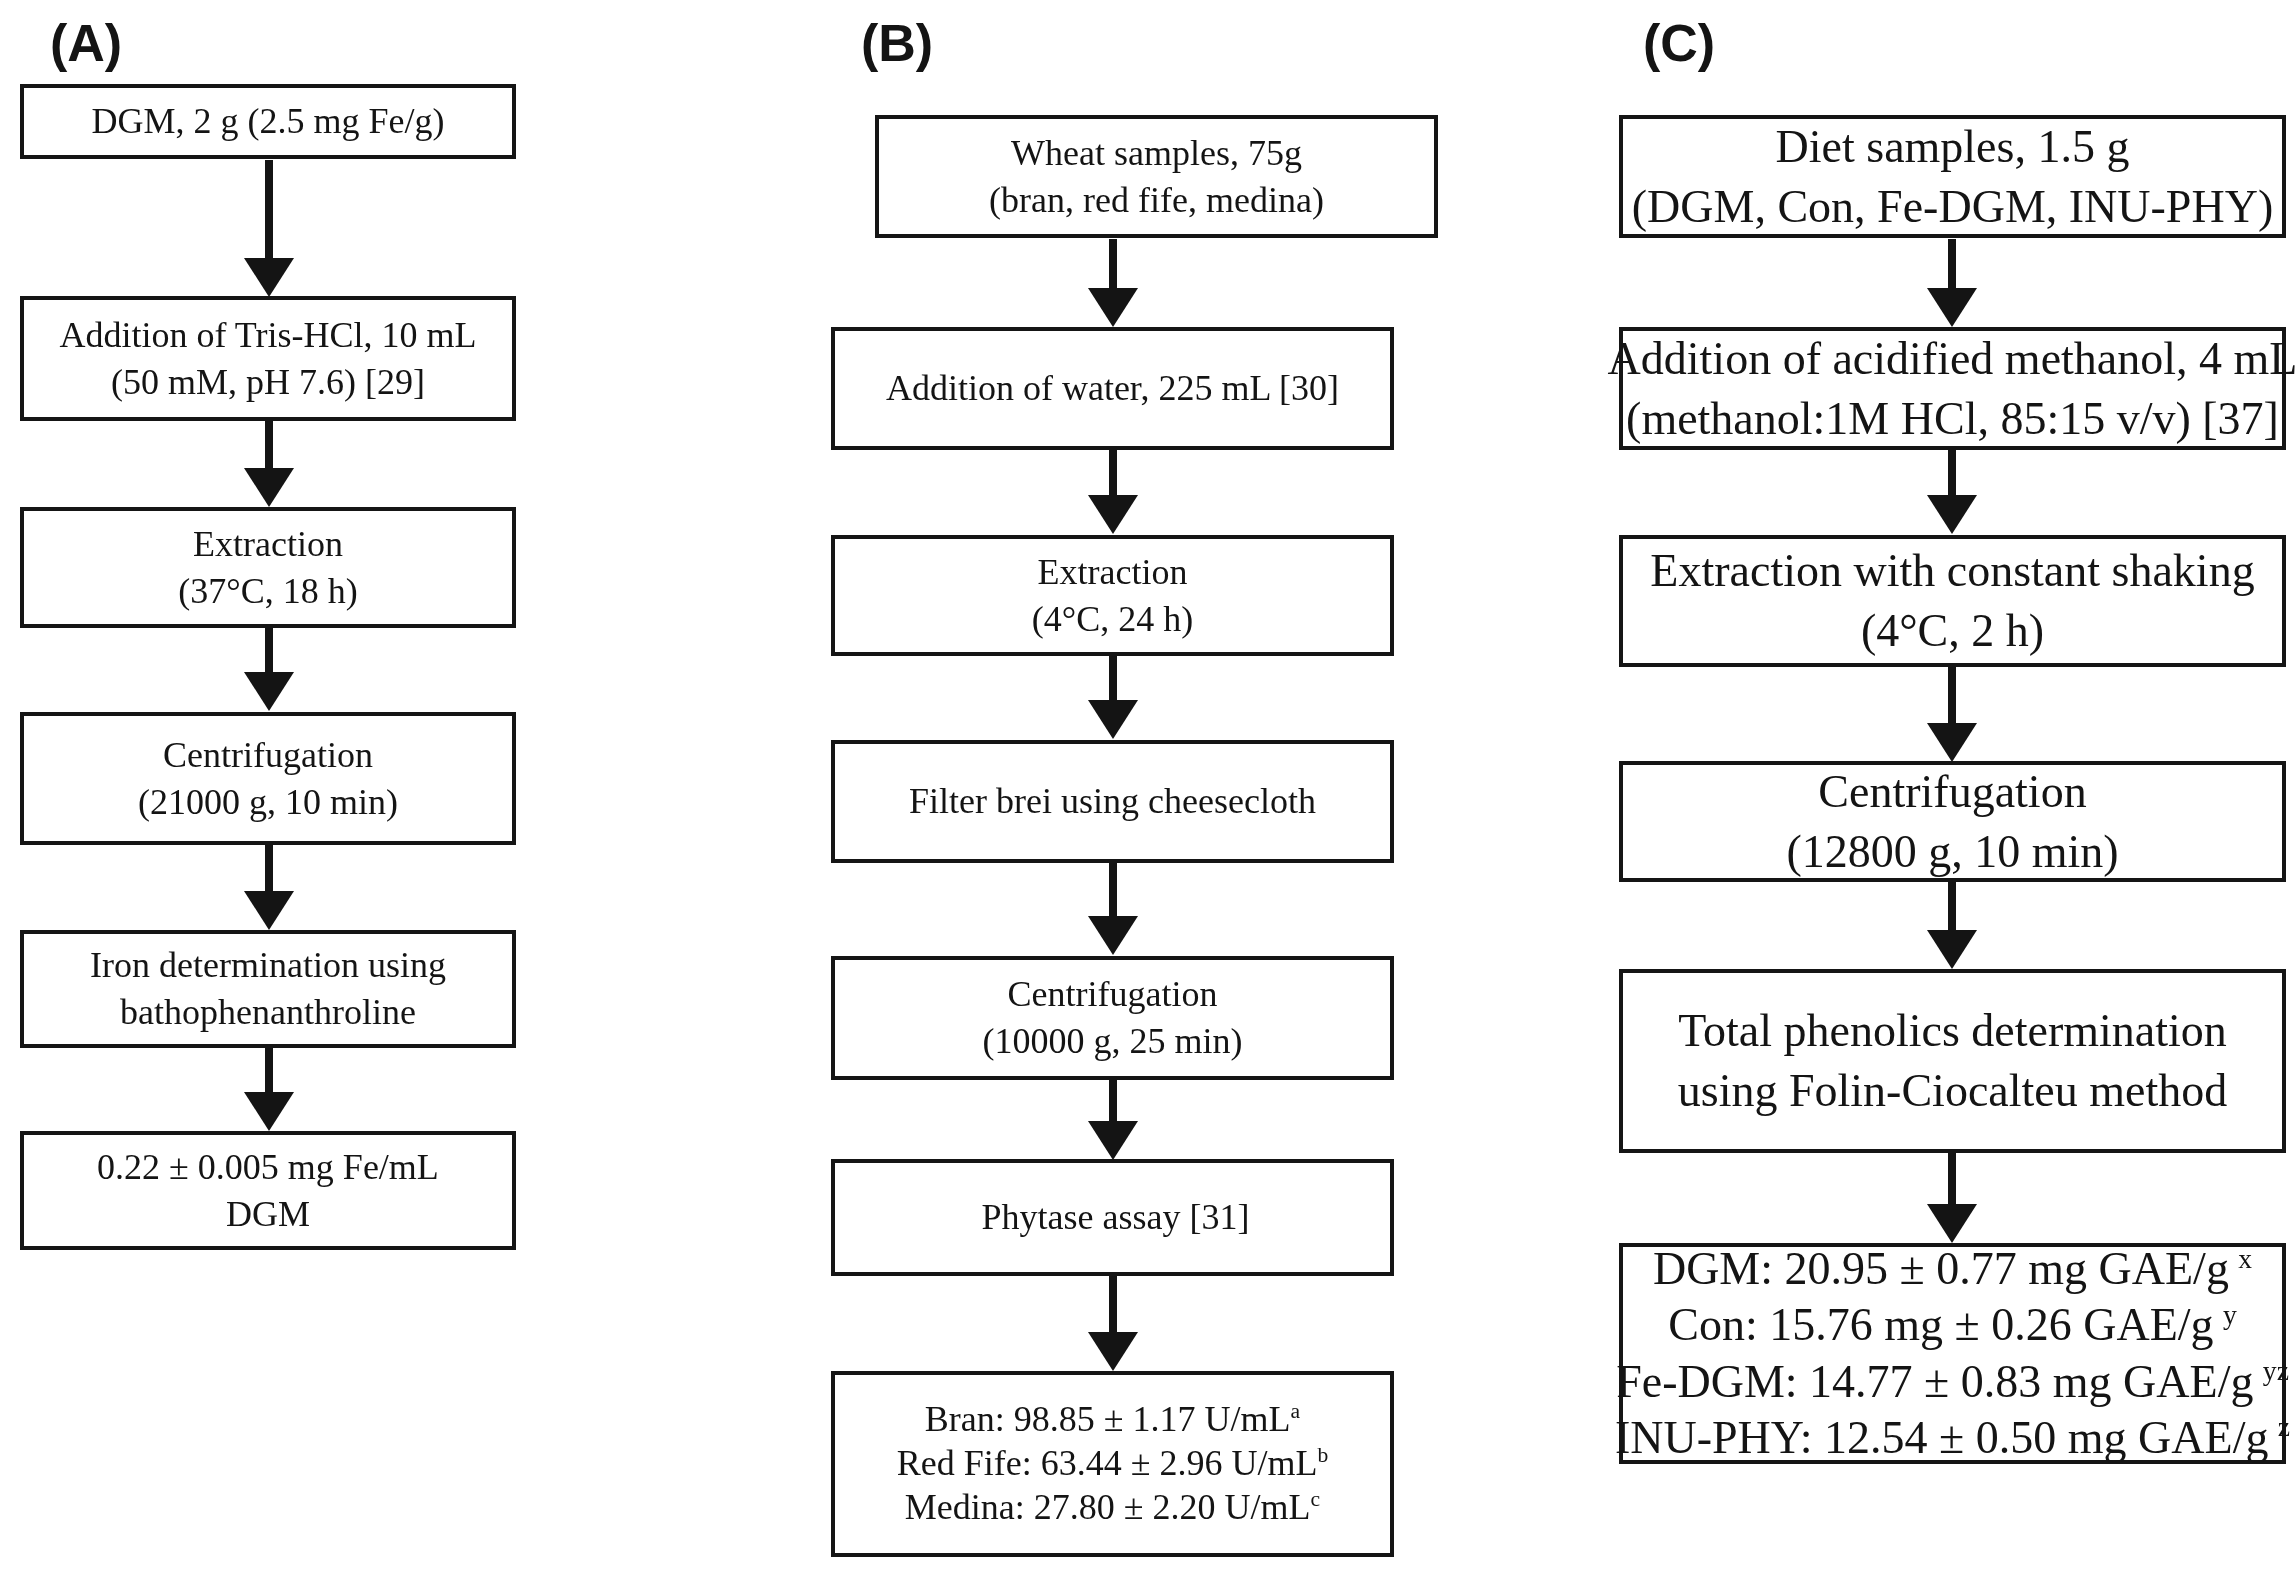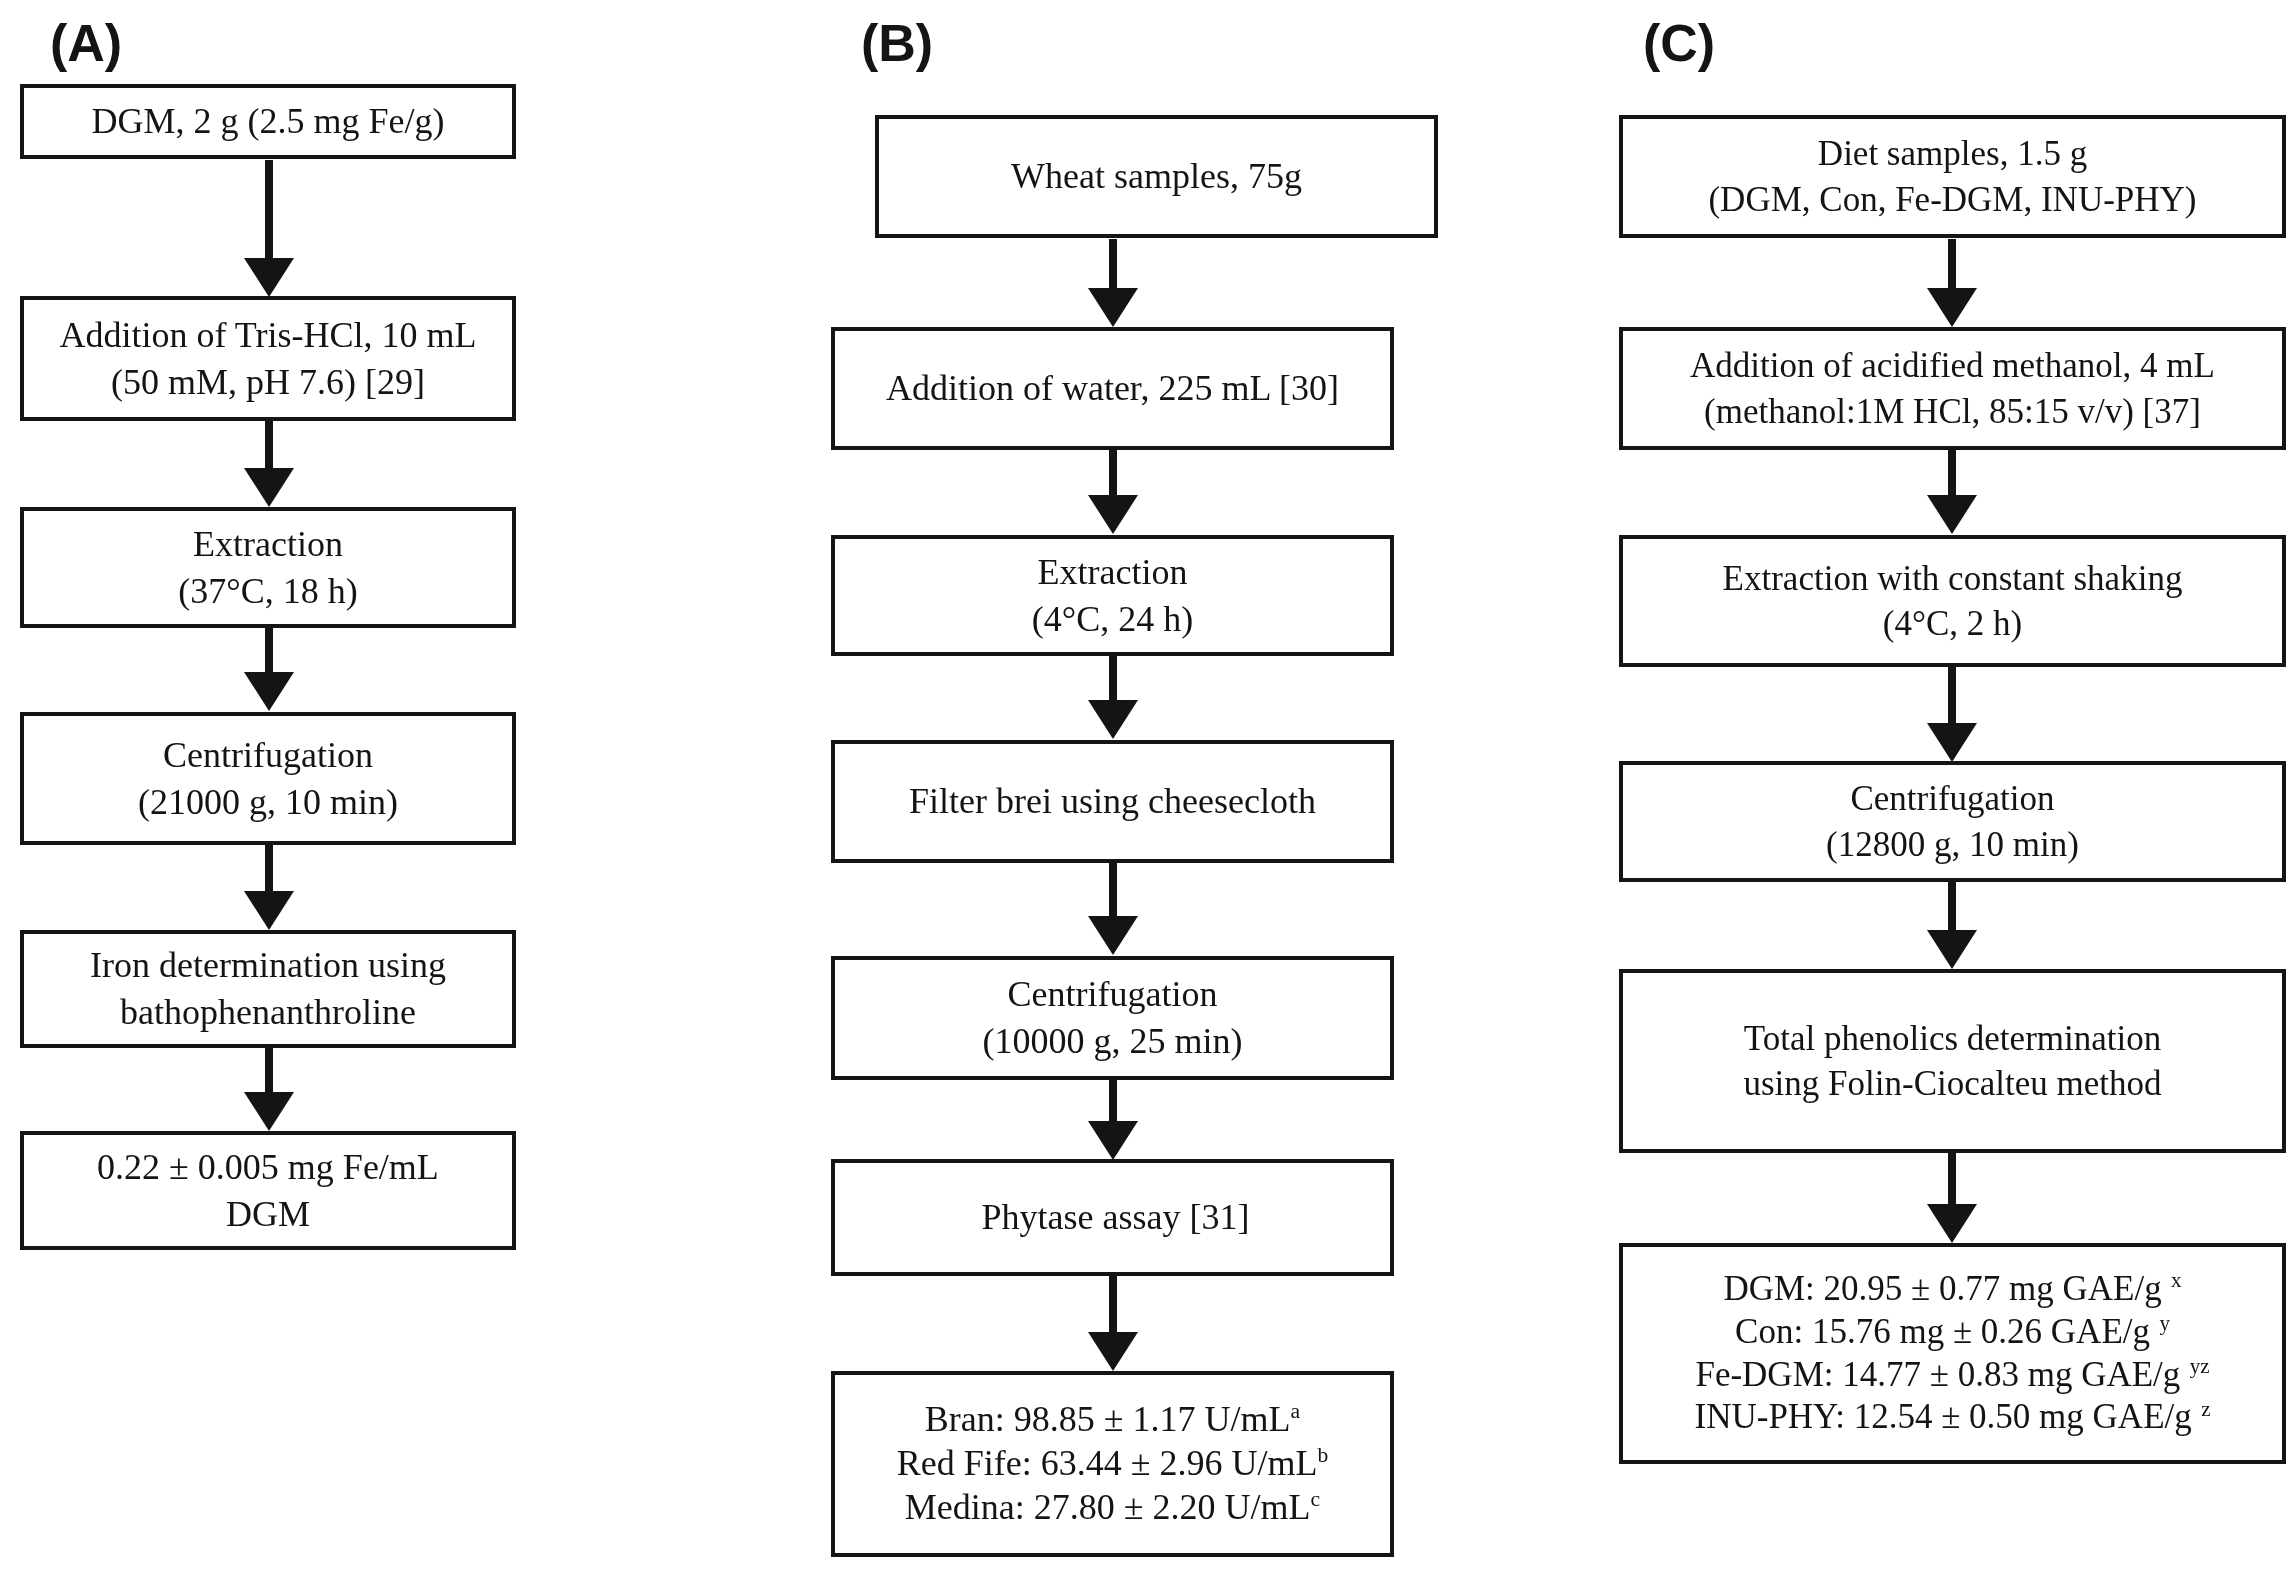--- a/index.html
+++ b/index.html
@@ -25,21 +25,21 @@
     background:#ffffff;
     display:flex;
     flex-direction:column;
     justify-content:center;
     align-items:center;
     text-align:center;
     font-size:36px;
     line-height:1.3;
   }
   .box .line{white-space:nowrap;}
-  .panel-c .box{font-size:35px;}
+  .panel-c .box{font-size:46px;}
   .results{line-height:1.22;}
   sup{font-size:0.6em;line-height:0;vertical-align:super;}
   .sup-gap{margin-left:9.4px;}
   .arrow{
     position:absolute;
     width:51px;
     display:flex;
     flex-direction:column;
     align-items:center;
   }
@@ -112,20 +112,21 @@
       <div class="line">0.22 ± 0.005 mg Fe/mL</div>
       <div class="line">DGM</div>
     </div>
   </div>
 
   <div class="panel-b">
     <div class="panel-label" style="left:861px;top:13.4px;">(B)</div>
 
     <div class="box" style="left:831px;top:115px;width:563px;height:123px;margin-left:44px;">
       <div class="line">Wheat samples, 75g</div>
+      <div class="line">(bran, red fife, medina)</div>
     </div>
 
     <div class="arrow" style="left:1087px;top:239px;height:88px;">
       <i class="shaft"></i>
       <i class="head"></i>
     </div>
 
     <div class="box" style="left:831px;top:327px;width:563px;height:123px;">
       <div class="line">Addition of water, 225 mL [30]</div>
     </div>

